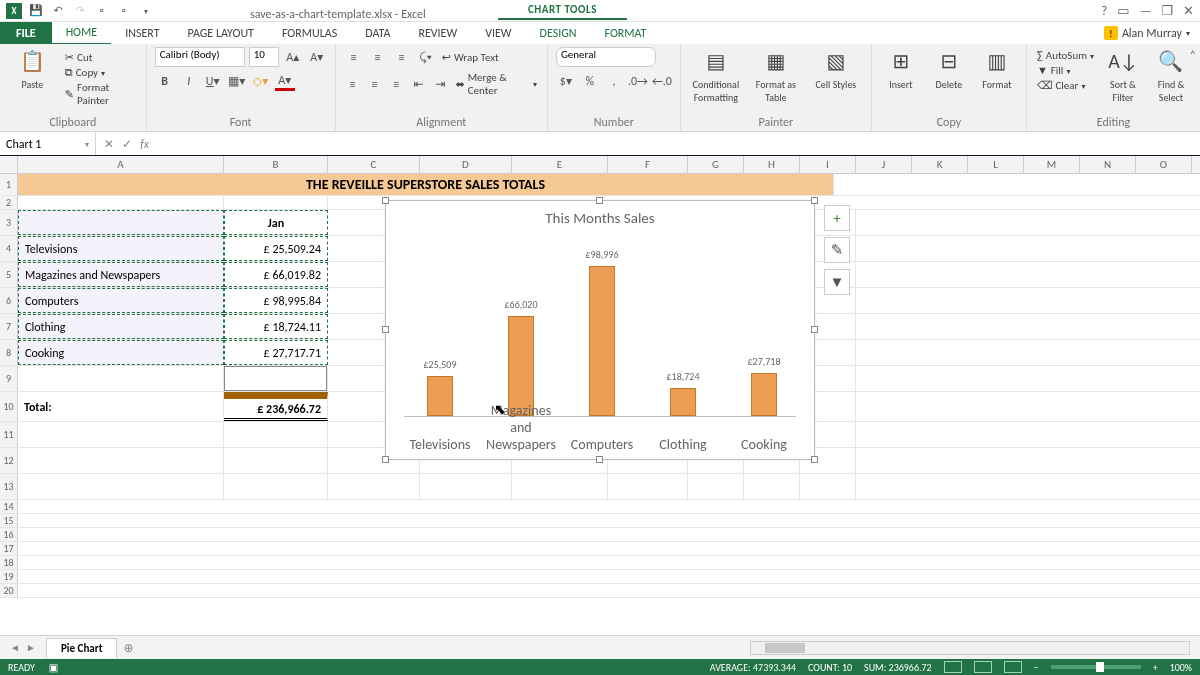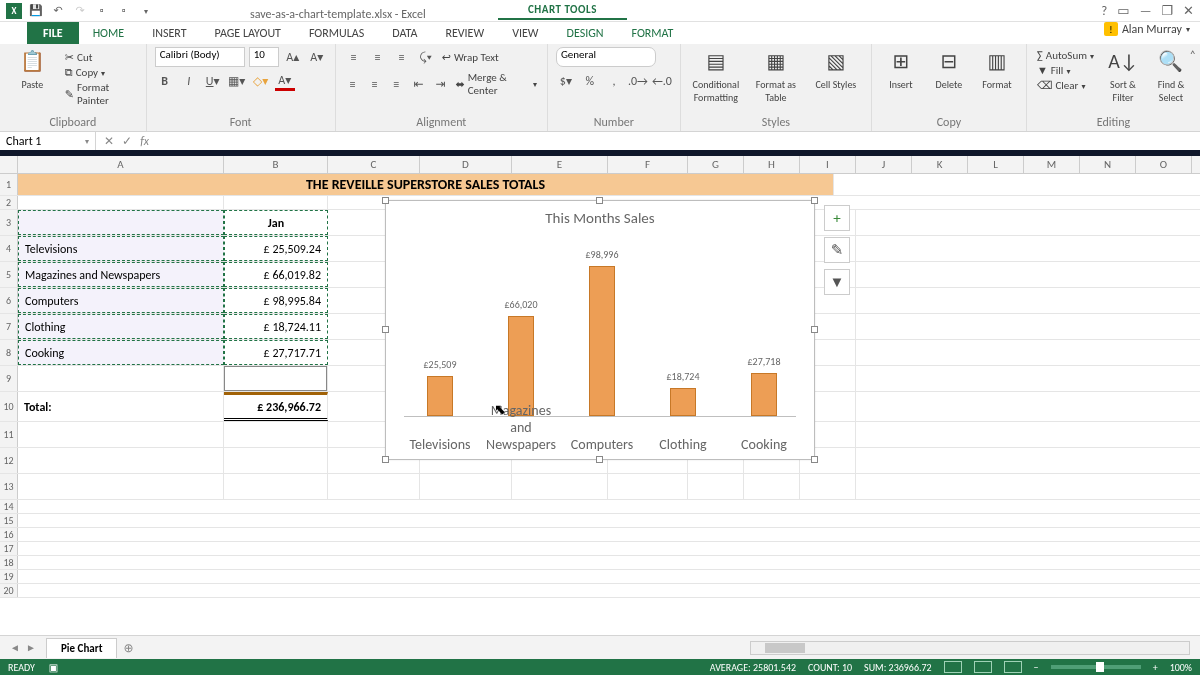--- a/index.html
+++ b/index.html
@@ -8,21 +8,21 @@
   
   .titlebar { height: 22px; background: #fff; display: flex; align-items: center; border-bottom: 1px solid #e1e1e1; }
   .qat { display: flex; gap: 6px; padding: 0 6px; align-items: center; }
   .qat .ic { width: 16px; height: 16px; display: flex; align-items:center; justify-content:center; font-size: 11px; color: #666; }
   .titlebar .doc { position: absolute; left: 250px; color:#666; font-size:12px;margin-top:7px; }
   .titlebar .charttools { position:absolute; left:498px; color:#217346; font-weight:600; border-bottom:2px solid #217346; padding: 2px 30px; font-size:11px; letter-spacing: .5px;}
   .winbtns { position:absolute; right:6px; display:flex; gap:10px; color:#666; font-size:13px; }
   .winbtns span { cursor:default; }
 
   
-  .ribbon-tabs { height: 22px; display:flex; align-items:flex-start;padding-left:27px; }
+  .ribbon-tabs { height: 22px; display:flex; align-items:center; }
   .ribbon-tabs .tab { padding: 4px 14px; color:#444; font-size:12px; cursor:default; }
   .ribbon-tabs .file { background:#217346; color:#fff; font-weight:600; padding: 4px 16px;}
   .ribbon-tabs .active { border-bottom: 2px solid #217346; color:#217346; }
   .ribbon-tabs .context { color:#217346; }
   .userbox { position:absolute; right:10px; display:flex; align-items:center; gap:4px; color:#444;}
   .userbox .bang { background:#ffc000; color:#000; width:14px; height:14px; border-radius:2px; display:flex; align-items:center; justify-content:center; font-size:10px;}
 
   
   .ribbon { height: 88px; background: #f1f1f1; border-bottom:1px solid #d4d4d4; display:flex; position:relative;}
   .group { border-right:1px solid #ddd; padding: 3px 8px 0 8px; display:flex; flex-direction:column; justify-content:space-between; align-items:center; height:100%; }
@@ -33,21 +33,21 @@
   .btn-sm { font-size:11px; color:#444; padding:0 2px; display:flex; align-items:center; gap:3px; }
   .font-sel { border:1px solid #ccc; background:#fff; height:20px; font-size:11px; padding:0 4px; }
   .num-sel { border:1px solid #ccc; background:#fff; height:20px; padding:0 12px 0 4px; font-size:11px; }
   .iconbtn { width:20px; height:20px; display:flex; align-items:center; justify-content:center; color:#555; font-size:12px; }
   .bigbtn { display:flex; flex-direction:column; align-items:center; justify-content:center; width:54px; gap:3px; font-size:10px; color:#444; text-align:center; }
   .bigbtn .bi { width:28px; height:28px; display:flex; align-items:center; justify-content:center; font-size:20px; }
   .collapse-caret { position:absolute; right:4px; top:4px; color:#666; }
   .paste-ic { font-size:26px; }
 
   
-  .fx-row { height:24px; border-bottom:6px solid #0f172a; display:flex; align-items:center; }
+  .fx-row { height:24px; border-bottom:1px solid #0f172a; display:flex; align-items:center; }
   .namebox { width:96px; border-right:1px solid #d4d4d4; padding:0 6px; display:flex; align-items:center; justify-content:space-between; height:100%; }
   .fx-ctrls { display:flex; gap:8px; padding: 0 8px; color:#888; align-items:center;}
   .fx-input { flex:1; height:100%; border:none; outline:none; padding:0 6px;}
 
   
   .gridwrap { position:relative; height: calc(675px - 22px - 22px - 88px - 24px - 24px - 16px); overflow:hidden; background:#fff;}
   .colheads { display:flex; height:18px; background:#f3f3f3; border-bottom:1px solid #ccc; position:sticky; top:0;}
   .corner { width:18px; border-right:1px solid #ccc; background:#f3f3f3;}
   .ch { border-right:1px solid #ccc; text-align:center; font-size:11px; color:#666; line-height:18px;}
   .rows { }
@@ -61,21 +61,21 @@
   .cA { width:206px; } .cB { width:104px; } .cC { width:92px; } .cD { width:92px; }
   .cE { width:96px; } .cF { width:80px; } .cG { width:56px; } .cH { width:56px; }
   .cI { width:56px; } .cJ { width:56px; } .cK { width:56px; } .cL { width:56px; }
   .cM { width:56px; } .cN { width:56px; } .cO { width:56px; }
 
   .titlecell { background:#f6c893; font-weight:700; display:flex; align-items:center; justify-content:center; font-size:14px; width: 816px; border-right:1px solid #e5e5e5;}
   .jan { font-weight:700; justify-content:center; }
   .selA { background:#f4f2fb; }
   .selB-border { box-shadow: inset 0 0 0 1px #888; }
   .total-lab { font-weight:700; }
-  .total-val { font-weight:700; border-top:3px solid #a16207; border-bottom:3px double #000; }
+  .total-val { font-weight:700; border-top:7px solid #a16207; border-bottom:3px double #000; }
   .marching { border: 1.5px dashed #217346; }
 
   
   .chart { position:absolute; left:385px; top:44px; width:430px; height:260px; border:1px solid #bdbdbd; background:#fff; box-shadow:0 0 2px rgba(0,0,0,.1);}
   .chart .handles span { position:absolute; width:7px; height:7px; background:#fff; border:1px solid #888; }
   .chart .h-tl{top:-4px;left:-4px}.chart .h-tr{top:-4px;right:-4px}.chart .h-bl{bottom:-4px;left:-4px}.chart .h-br{bottom:-4px;right:-4px}
   .chart .h-tm{top:-4px;left:50%;margin-left:-4px}.chart .h-bm{bottom:-4px;left:50%;margin-left:-4px}
   .chart .h-lm{left:-4px;top:50%;margin-top:-4px}.chart .h-rm{right:-4px;top:50%;margin-top:-4px}
   .chart-title { text-align:center; color:#666; font-size:15px; padding-top:8px;}
   .plot { position:absolute; left:18px; right:18px; top:40px; bottom:42px; }
@@ -249,21 +249,21 @@
         </div>
       <div class="bigbtn">
           <span class="bi">▦</span>
           <span>Format as Table</span>
         </div>
       <div class="bigbtn">
           <span class="bi">▧</span>
           <span>Cell Styles</span>
         </div>
     </div>
-    <div class="label">Styles</div>
+    <div class="label">Painter</div>
   </div>
 
   <div class="group">
     <div class="body">
       <div class="bigbtn" style="width:42px;">
           <span class="bi">⊞</span>
           <span>Insert</span>
         </div>
       <div class="bigbtn" style="width:42px;">
           <span class="bi">⊟</span>
@@ -562,21 +562,21 @@
       <div class="thumb"></div>
     </div>
 </div>
 
 <div class="status">
   <div class="hstack" style="gap:14px;">
     <span>READY</span>
     <span>▣</span>
   </div>
   <div class="right">
-    <span>AVERAGE: 25801.542</span>
+    <span>AVERAGE: 47393.344</span>
     <span>COUNT: 10</span>
     <span>SUM: 236966.72</span>
     <span class="viewbtn"></span>
     <span class="viewbtn"></span>
     <span class="viewbtn"></span>
     <span>−</span>
     <div class="zoomtrack">
         <div class="zt"></div>
       </div>
     <span>+</span>

